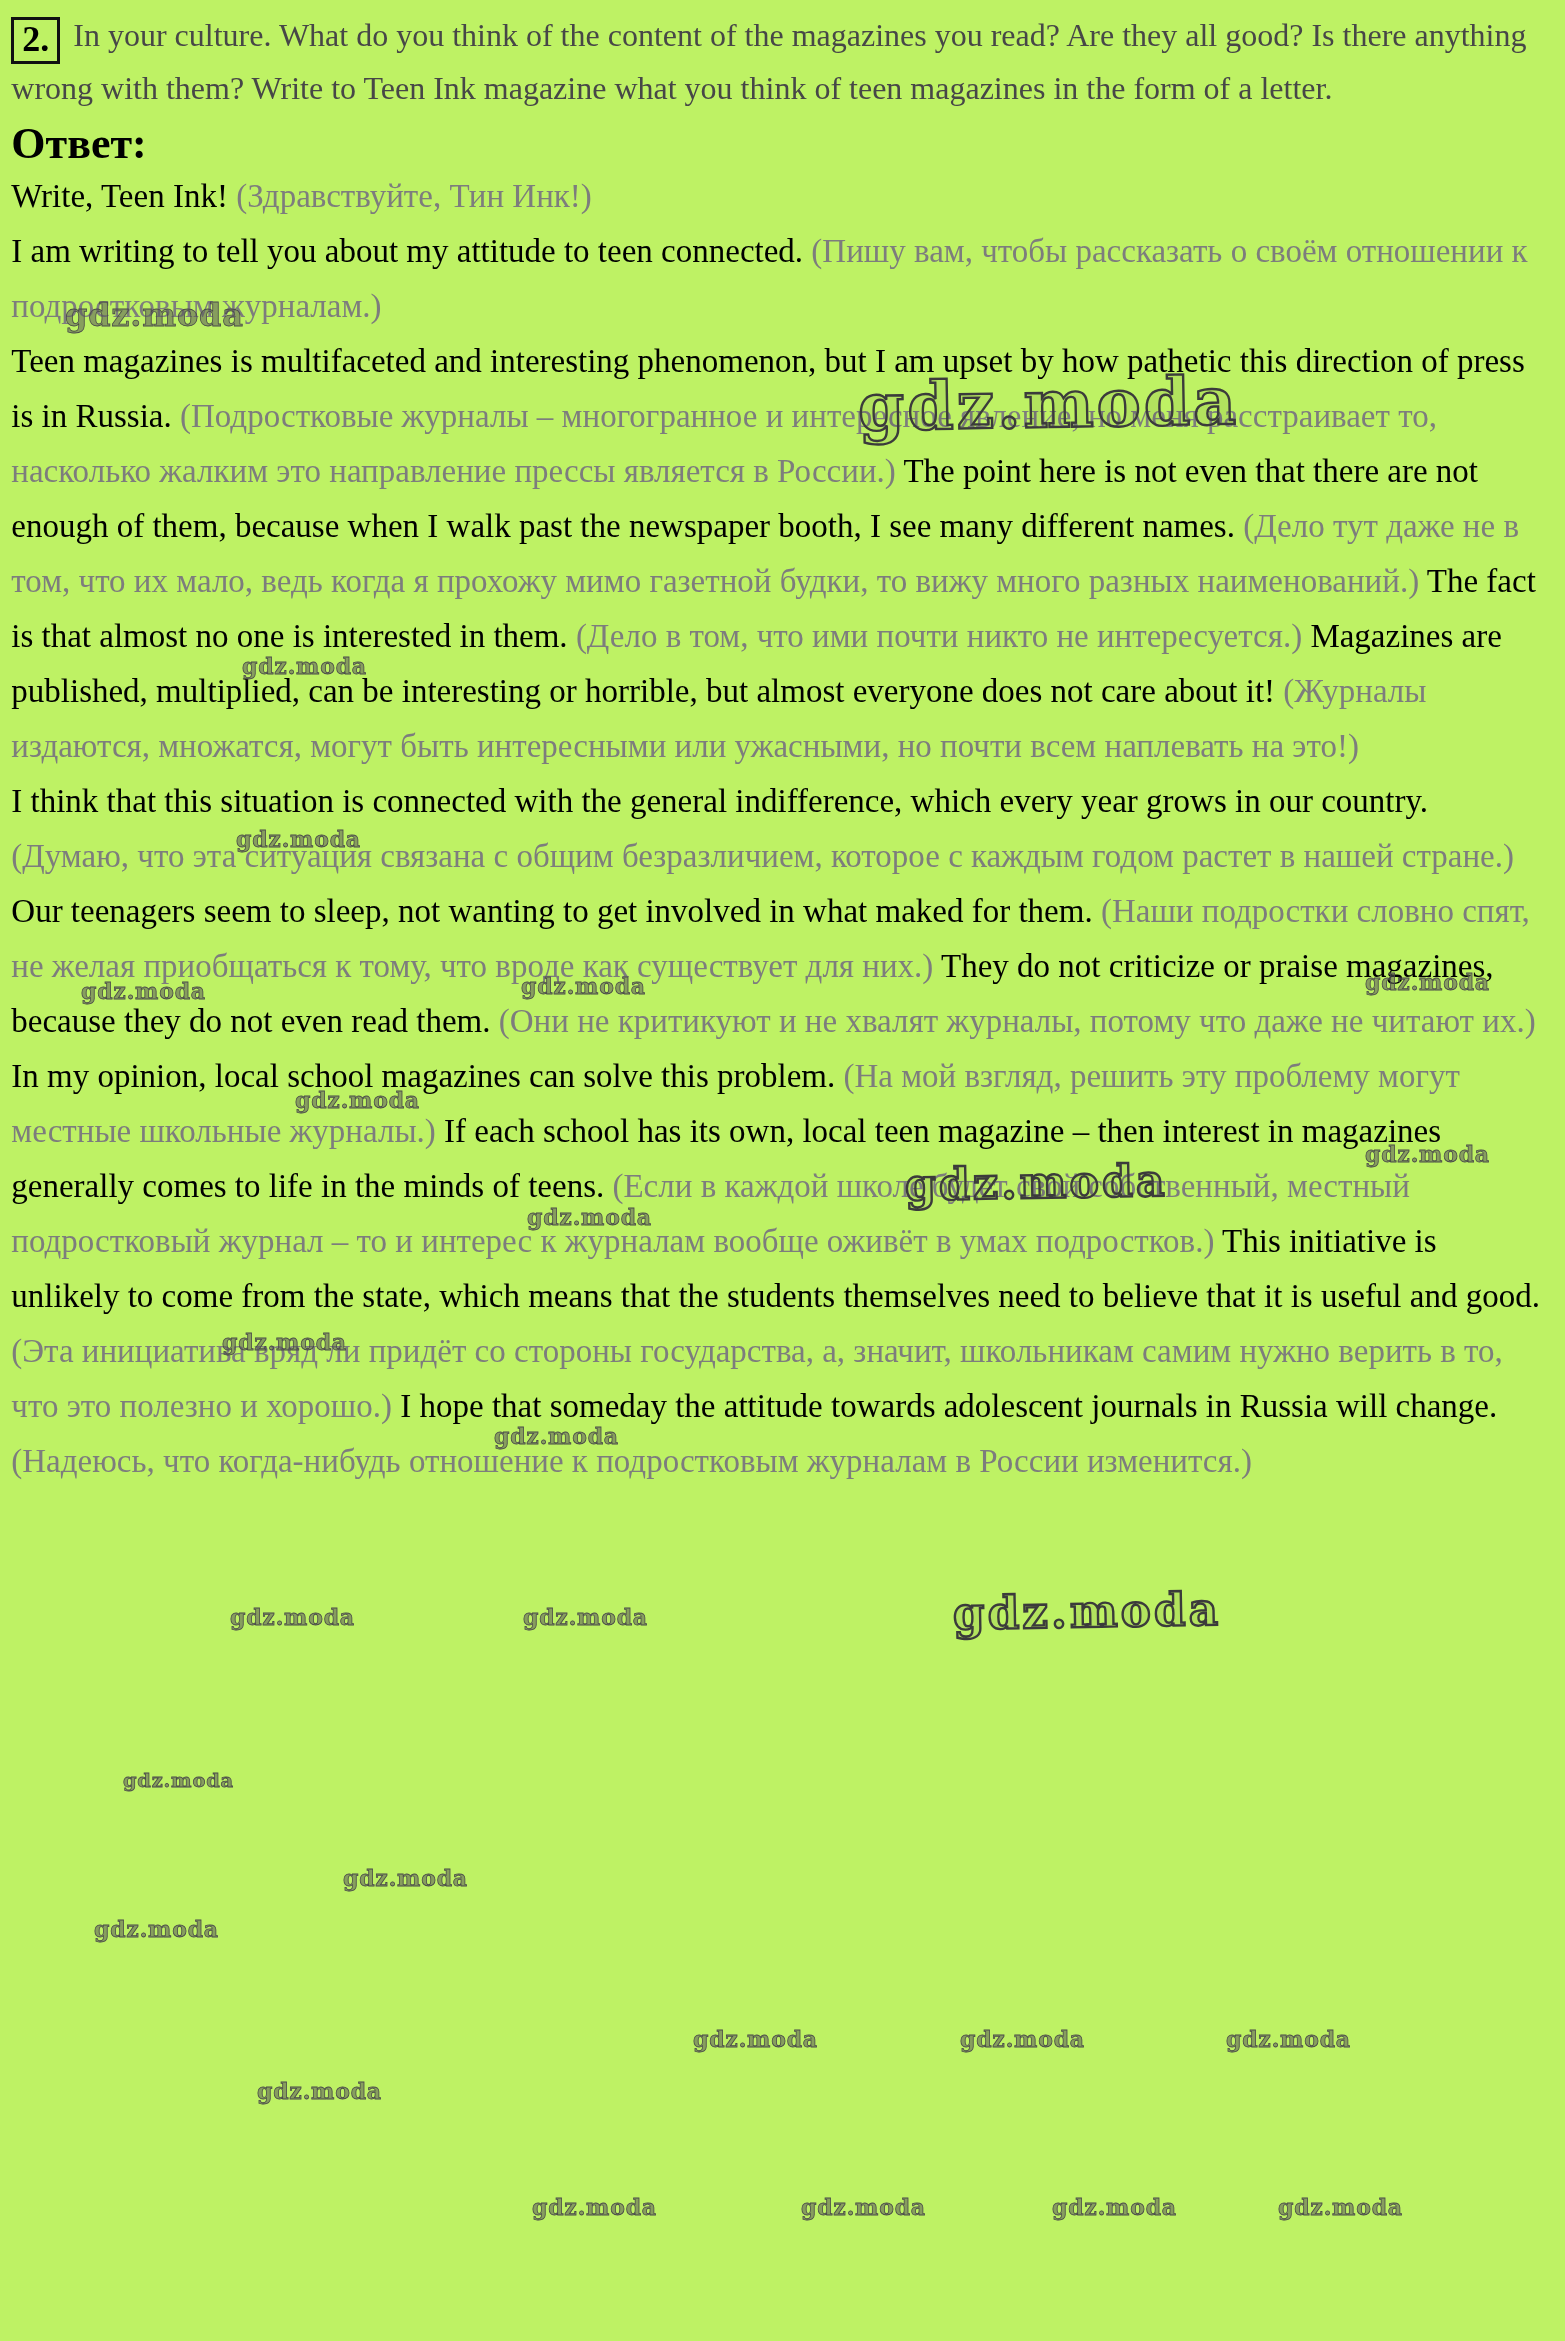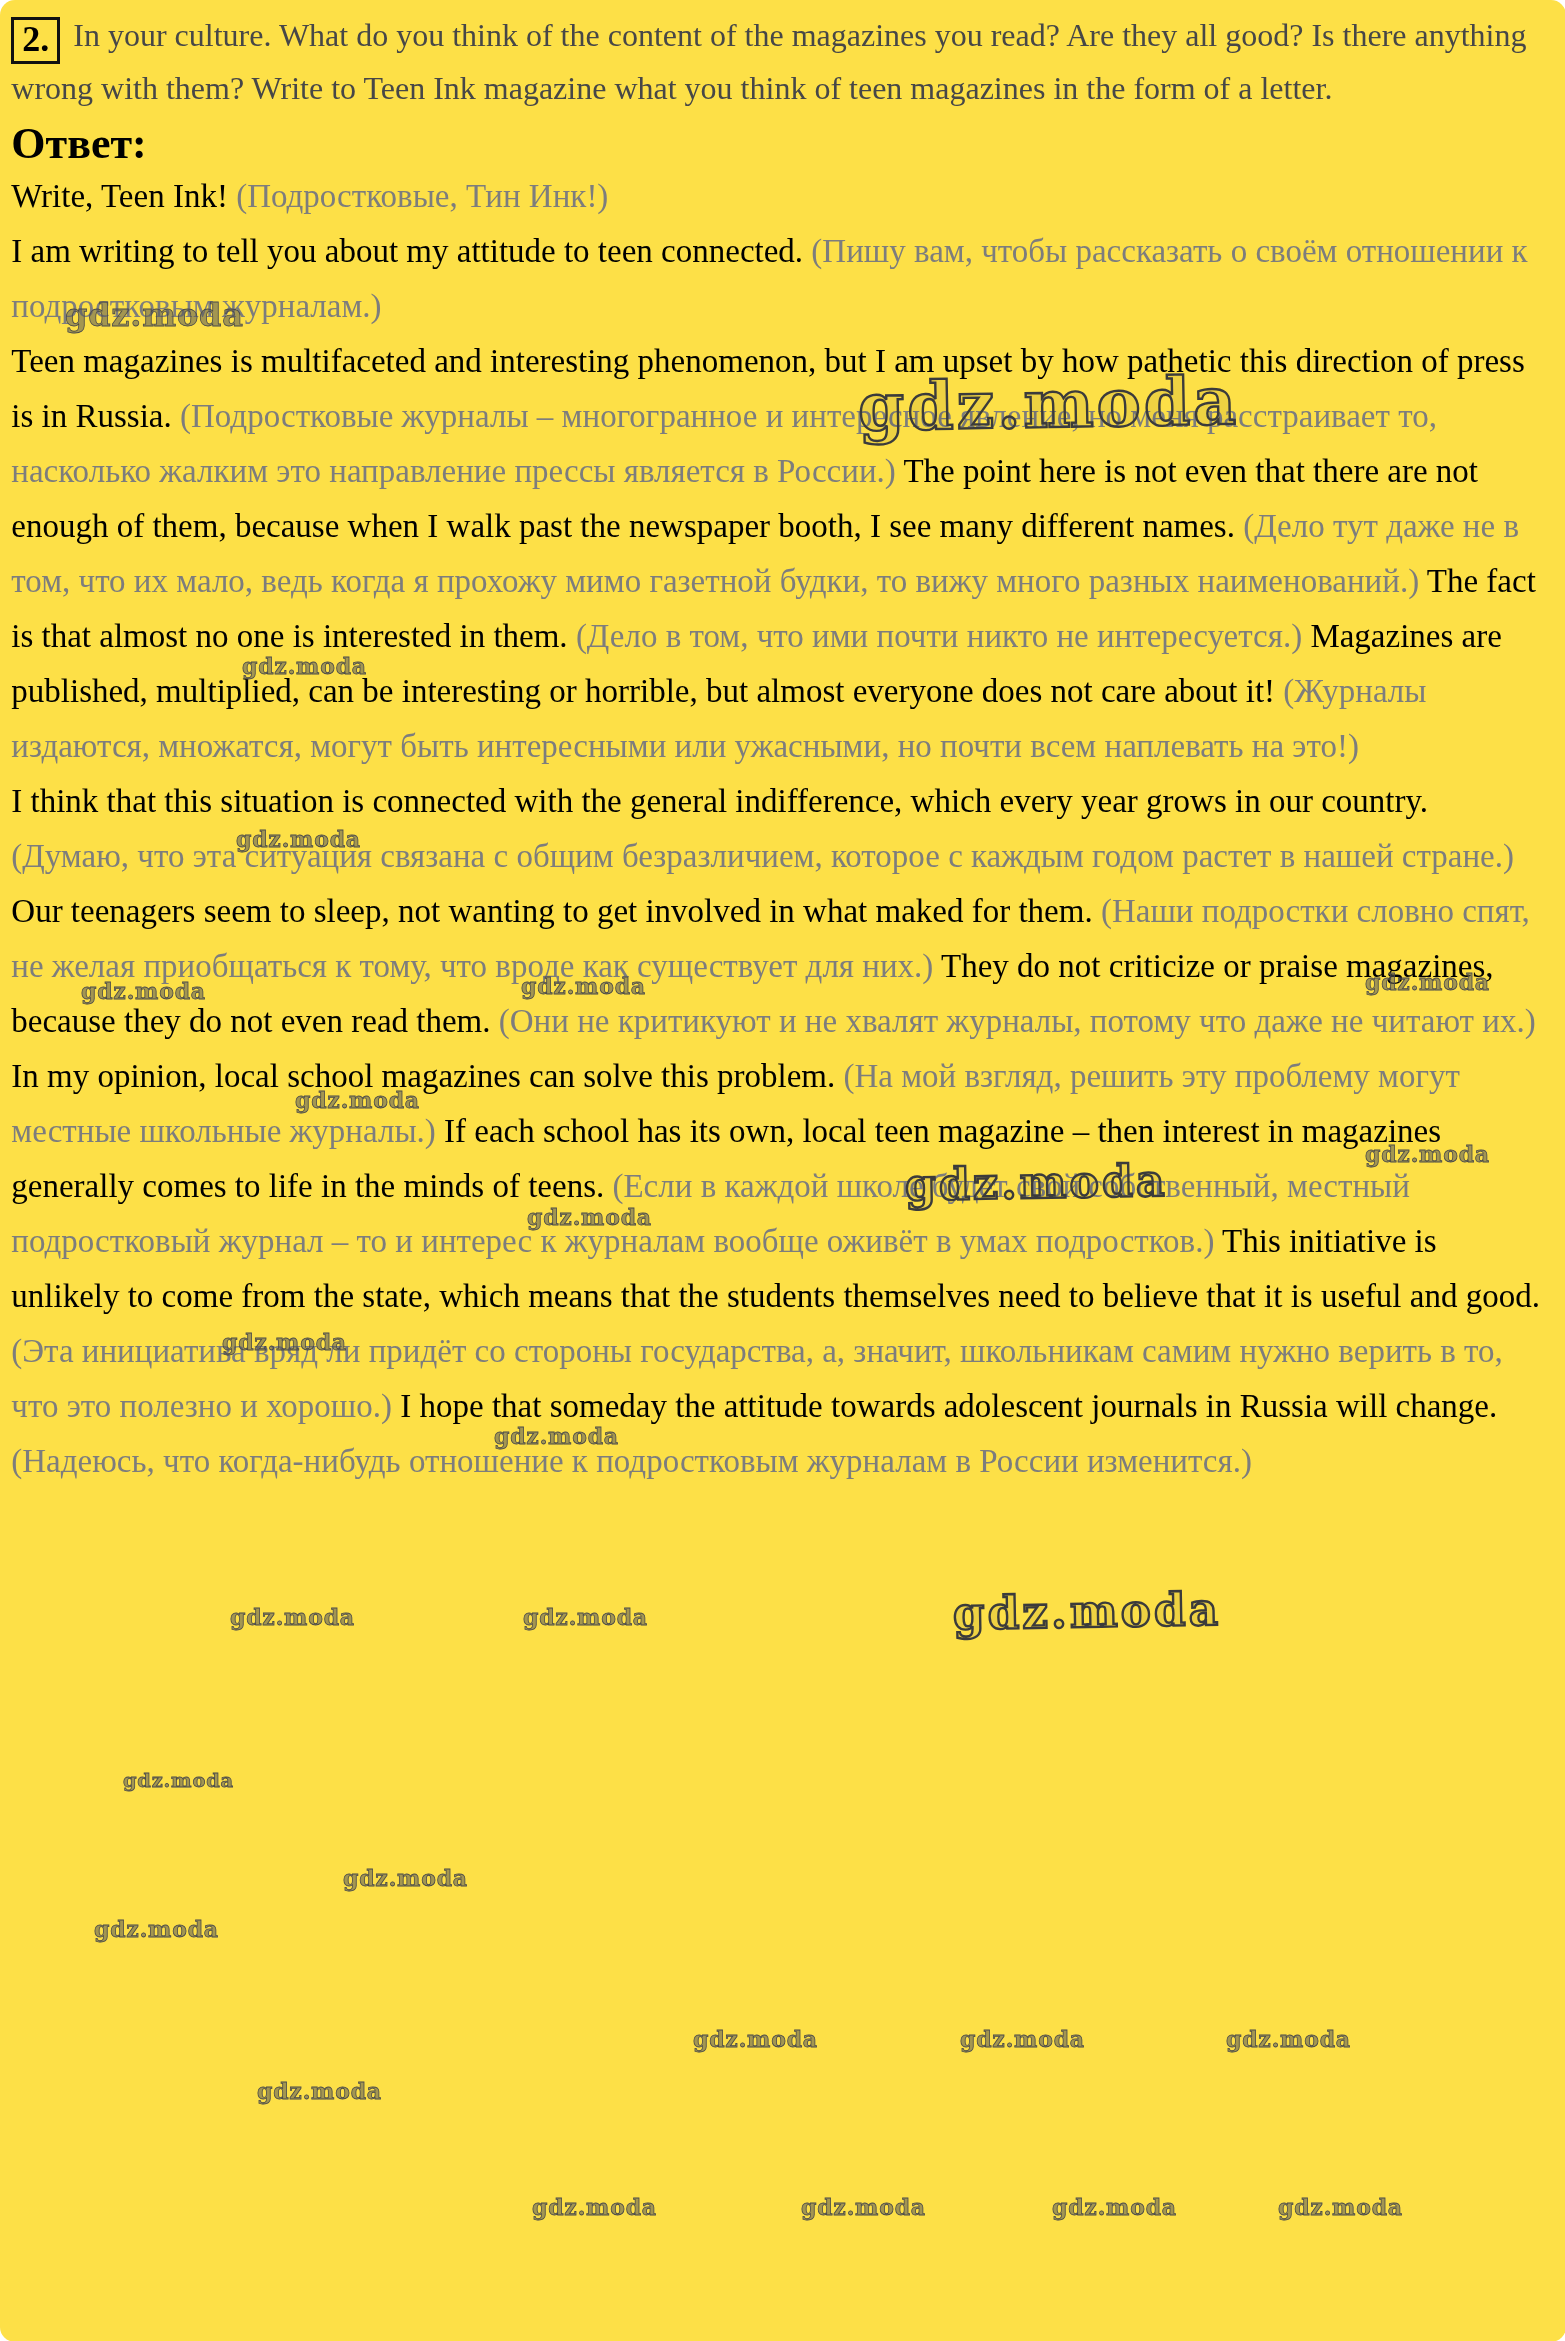--- a/index.html
+++ b/index.html
@@ -1,25 +1,24 @@
 <!DOCTYPE html>
 <html style="font-size:13px"><head>
 <meta charset="utf-8">
 <style>
   html, body { margin: 0; padding: 0; background: #ffffff; }
   .page {
     position: relative;
     width: 1566px;
     min-height: 2342px;
     box-sizing: border-box;
-    background: #fde047;
+    background: #bef264;
     font-family: "Liberation Serif", serif;
     padding: 11.3px 19.4px 16px 11.3px;
     overflow: hidden;
-    border-radius: 15px;
   }
   
   .task { font-size: 32px; line-height: 48px; color: #474747; }
   .task-number {
     display: inline-block;
     border: 3.2px solid #111;
     color: #000;
     font-weight: 700;
     font-size: 36px;
     line-height: 1.1;
@@ -64,21 +63,21 @@
 
 <div class="page">
 
   <div class="task">
     <span class="task-number">2.</span><span class="task-en">In your culture. What do you think of the content of the magazines you read? Are they all good? Is there anything wrong with them? Write to Teen Ink magazine what you think of teen magazines in the form of a letter.</span>
   </div>
 
   <div class="answer-label">Ответ:</div>
 
   <div class="answer" id="answer-body">
-      <p><span class="en">Write, Teen Ink!</span> <span class="ru">(Подростковые, Тин Инк!)</span></p>
+      <p><span class="en">Write, Teen Ink!</span> <span class="ru">(Здравствуйте, Тин Инк!)</span></p>
       <p><span class="en">I am writing to tell you about my attitude to teen connected.</span> <span class="ru">(Пишу вам, чтобы рассказать о своём отношении к подростковым журналам.)</span></p>
       <p><span class="en">Teen magazines is multifaceted and interesting phenomenon, but I am upset by how pathetic this direction of press is in Russia.</span> <span class="ru">(Подростковые журналы – многогранное и интересное явление, но меня расстраивает то, насколько жалким это направление прессы является в России.)</span> <span class="en">The point here is not even that there are not enough of them, because when I walk past the newspaper booth, I see many different names.</span> <span class="ru">(Дело тут даже не в том, что их мало, ведь когда я прохожу мимо газетной будки, то вижу много разных наименований.)</span> <span class="en">The fact is that almost no one is interested in them.</span> <span class="ru">(Дело в том, что ими почти никто не интересуется.)</span> <span class="en">Magazines are published, multiplied, can be interesting or horrible, but almost everyone does not care about it!</span> <span class="ru">(Журналы издаются, множатся, могут быть интересными или ужасными, но почти всем наплевать на это!)</span></p>
       <p><span class="en">I think that this situation is connected with the general indifference, which every year grows in our country.</span> <span class="ru">(Думаю, что эта ситуация связана с общим безразличием, которое с каждым годом растет в нашей стране.)</span> <span class="en">Our teenagers seem to sleep, not wanting to get involved in what maked for them.</span> <span class="ru">(Наши подростки словно спят, не желая приобщаться к тому, что вроде как существует для них.)</span> <span class="en">They do not criticize or praise magazines, because they do not even read them.</span> <span class="ru">(Они не критикуют и не хвалят журналы, потому что даже не читают их.)</span></p>
       <p><span class="en">In my opinion, local school magazines can solve this problem.</span> <span class="ru">(На мой взгляд, решить эту проблему могут местные школьные журналы.)</span> <span class="en">If each school has its own, local teen magazine – then interest in magazines generally comes to life in the minds of teens.</span> <span class="ru">(Если в каждой школе будет свой собственный, местный подростковый журнал – то и интерес к журналам вообще оживёт в умах подростков.)</span> <span class="en">This initiative is unlikely to come from the state, which means that the students themselves need to believe that it is useful and good.</span> <span class="ru">(Эта инициатива вряд ли придёт со стороны государства, а, значит, школьникам самим нужно верить в то, что это полезно и хорошо.)</span> <span class="en">I hope that someday the attitude towards adolescent journals in Russia will change.</span> <span class="ru">(Надеюсь, что когда-нибудь отношение к подростковым журналам в России изменится.)</span></p>
     </div>
 
   <div id="watermark-layer">
       <div class="wm" style="left: 65px; top: 296px; font-size: 32px;">gdz.moda</div>
       <div class="wm wm-big" style="left: 858px; top: 365px; font-size: 66px;">gdz.moda</div>
       <div class="wm" style="left: 242px; top: 653px; font-size: 22px;">gdz.moda</div>

